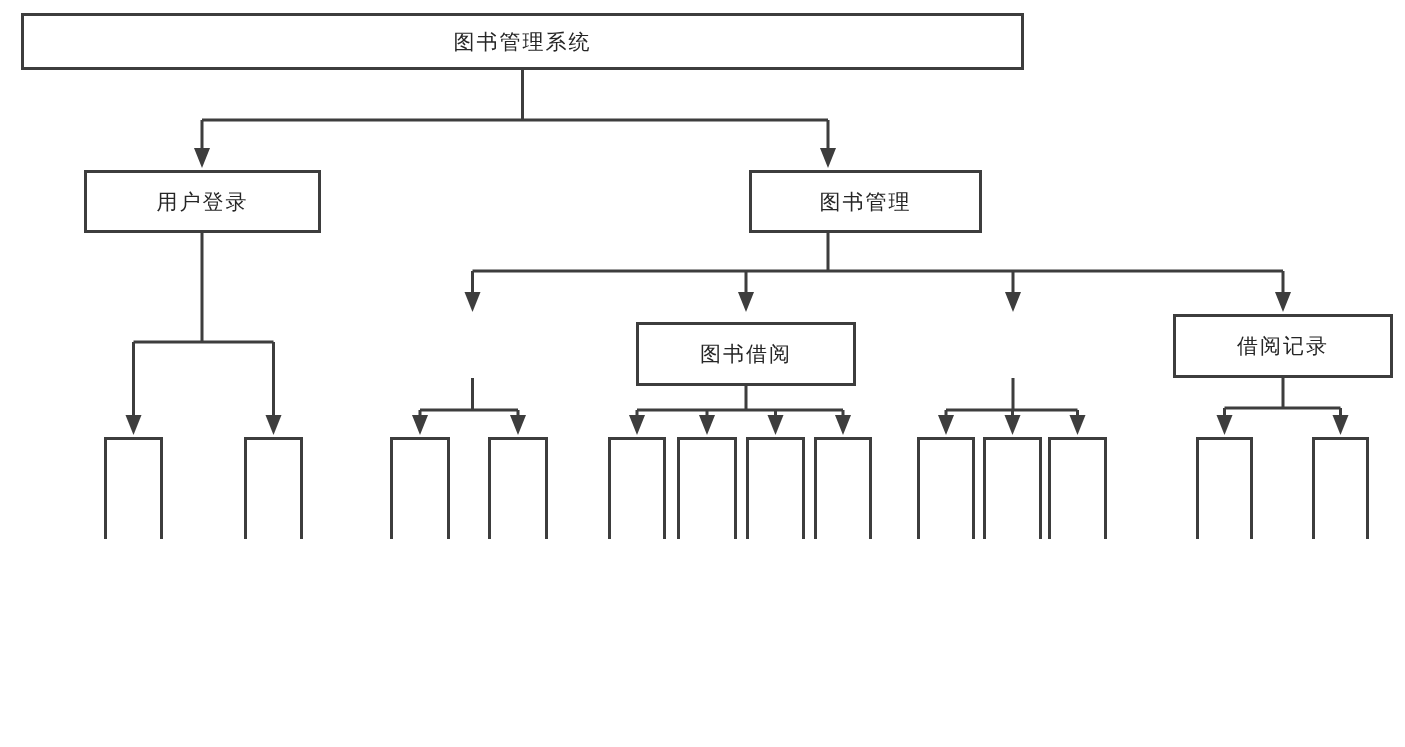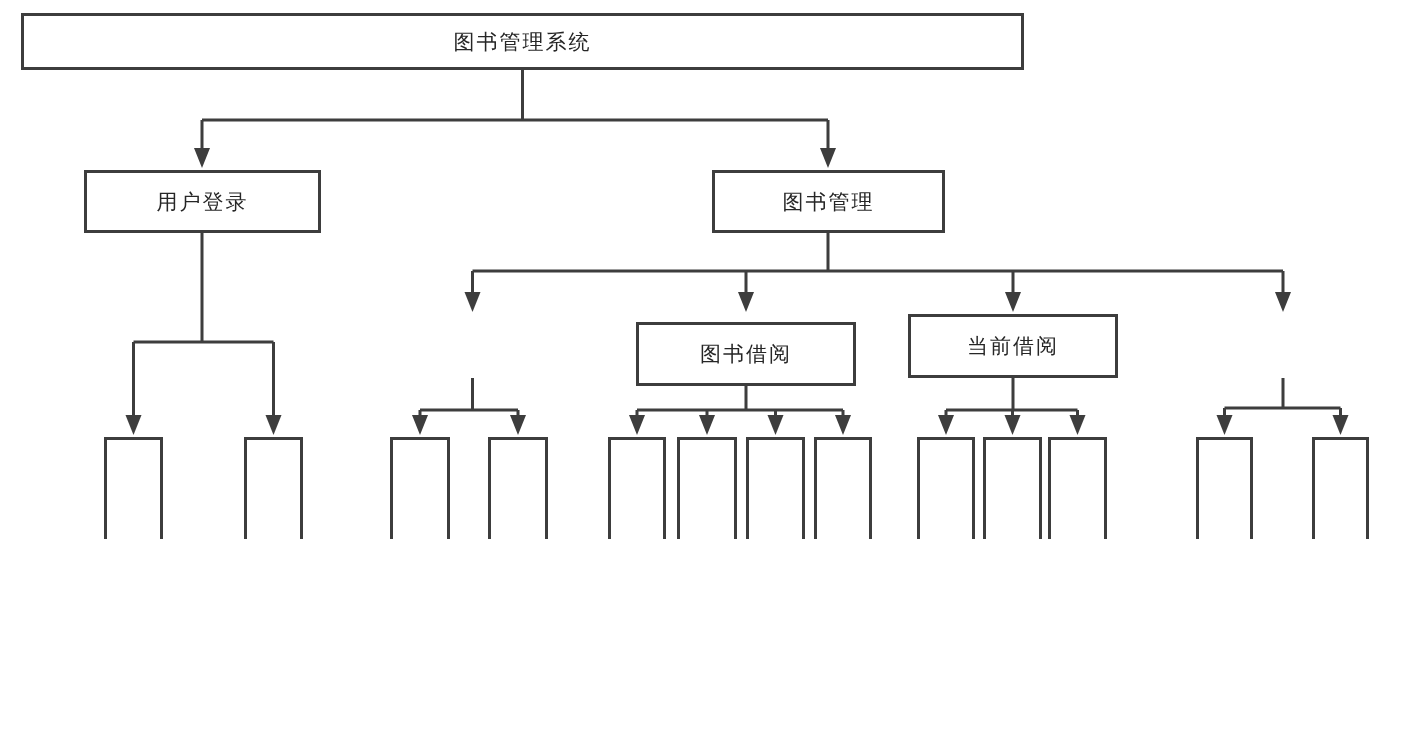--- a/index.html
+++ b/index.html
@@ -113,29 +113,29 @@
     </g>
   </svg>
 
   <div class="box hbox" style="left:21px;top:13px;width:1003px;height:57px">
     <span>图书管理系统</span>
   </div>
 
   <div class="box hbox" style="left:84px;top:170px;width:237px;height:63px">
     <span>用户登录</span>
   </div>
-  <div class="box hbox" style="left:712px;top:170px;width:233px;height:63px">
+  <div class="box hbox" style="left:749px;top:170px;width:233px;height:63px">
     <span>图书管理</span>
   </div>
 
   <div class="box hbox" style="left:636px;top:322px;width:220px;height:64px">
     <span>图书借阅</span>
   </div>
-  <div class="box hbox" style="left:908px;top:314px;width:210px;height:64px">
-    <span>当前借阅</span>
+  <div class="box hbox" style="left:1173px;top:314px;width:220px;height:64px">
+    <span>借阅记录</span>
   </div>
 
   <div class="box vbox" style="left:104px;top:437px;width:59px;height:298px">
     <span>用户登录</span>
   </div>
   <div class="box vbox" style="left:244px;top:437px;width:59px;height:298px">
     <span>注销登录</span>
   </div>
 
   <div class="box vbox" style="left:390px;top:437px;width:60px;height:298px">

